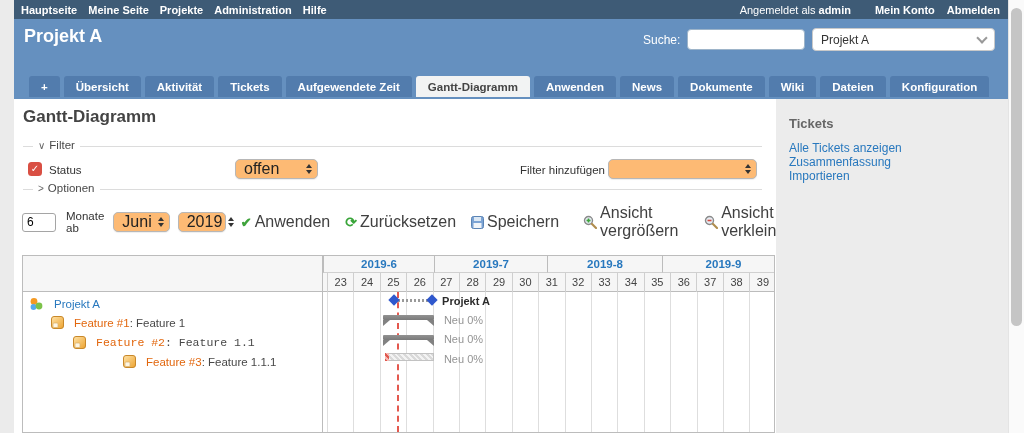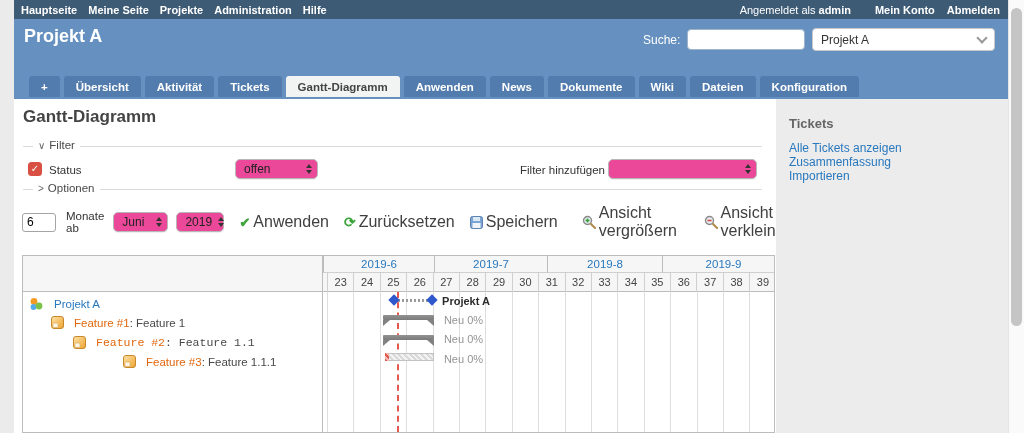--- a/index.html
+++ b/index.html
@@ -47,23 +47,23 @@
   .fset .legend { position:absolute; left:10px; top:-8px; background:#fff; padding:0 5px;
                   font-size:11.5px; color:#494949; }
   .fset .arrow { color:#666; margin-right:4px; font-size:10px; }
 
   .cb { position:absolute; left:14px; top:63px; width:14px; height:14px; background:#d94f43;
         border-radius:3.5px; color:#fff; font-size:10px; line-height:14px; text-align:center; cursor:pointer; }
   .lbl { font-size:11.5px; color:#333; }
   .status-lbl { position:absolute; left:35px; top:65px; }
   .addfilter-lbl { position:absolute; left:506px; top:65px; }
 
-  .msel { background:#ec4899; border:1px solid #b7b7b7; border-radius:5px; height:20px;
+  .msel { background:#fdba74; border:1px solid #b7b7b7; border-radius:5px; height:20px;
           display:flex; align-items:center; justify-content:space-between;
-          padding:0 5px 0 8px; font-size:12px; color:#222; cursor:pointer;
+          padding:0 5px 0 8px; font-size:16px; color:#222; cursor:pointer;
           box-shadow:0 1px 1px rgba(0,0,0,.07); }
   .stepper { display:flex; flex-direction:column; align-items:center; margin-left:6px; }
   .stepper .up { width:0; height:0; border-left:3px solid transparent; border-right:3px solid transparent;
                  border-bottom:4px solid #333; margin-bottom:2px; }
   .stepper .dn { width:0; height:0; border-left:3px solid transparent; border-right:3px solid transparent;
                  border-top:4px solid #333; }
   .sel-status { position:absolute; left:221px; top:60px; width:83px; }
   .sel-addfilter { position:absolute; left:594px; top:60px; width:149px; }
 
   
@@ -77,21 +77,21 @@
   .ico-reload { color:#3aa53a; font-size:14px; font-weight:bold; }
 
   
   .gantt { position:absolute; left:8px; top:156px; width:753px; height:178px;
            border:1px solid #bcbcbc; background:#fff; overflow:hidden; }
   .g-header { position:absolute; left:0; top:0; right:0; height:36px; background:#f6f6f6;
               border-bottom:1px solid #bcbcbc; }
   .g-subject { position:absolute; left:0; top:0; bottom:0; width:300px; border-right:1px solid #bcbcbc; }
   .g-months { position:absolute; left:300px; top:0; height:17px; display:flex; }
   .g-month { border-left:1px solid #bcbcbc; border-bottom:1px solid #d0d0d0; text-align:center;
-             font-size:11.5px; font-weight:normal; color:#2878be; line-height:16px; cursor:pointer; }
+             font-size:11.5px; font-weight:bold; color:#2878be; line-height:16px; cursor:pointer; }
   .g-weeks { position:absolute; left:300px; top:17px; height:19px; display:flex; }
   .g-week { border-left:1px solid #cfcfcf; text-align:center; font-size:11px; color:#444; line-height:18px; }
   .g-grid { position:absolute; top:0; bottom:0; width:1px; background:#dedede; }
   .g-today { position:absolute; top:0; bottom:0; width:0; border-left:2px dashed #e4584e; }
   .g-chart { position:absolute; left:300px; top:36px; right:0; bottom:0; }
 
   .tree-row { position:absolute; height:19px; display:flex; align-items:center; font-size:11.5px; white-space:nowrap; }
   .tree-row svg { margin-right:5px; flex:0 0 auto; }
   .t-link { text-decoration:none; cursor:pointer; }
   .t-proj { color:#2878be; }
@@ -137,20 +137,21 @@
     <input class="search-input" value="" style="">
     <div class="proj-select">
       <span>Projekt A</span>
       <span class="chev"></span>
     </div>
     <div class="tabs">
         <div class="tab">+</div>
         <div class="tab">Übersicht</div>
         <div class="tab">Aktivität</div>
         <div class="tab">Tickets</div>
+        <div class="tab">Aufgewendete Zeit</div>
         <div class="tab active">Gantt-Diagramm</div>
         <div class="tab">Anwenden</div>
         <div class="tab">News</div>
         <div class="tab">Dokumente</div>
         <div class="tab">Wiki</div>
         <div class="tab">Dateien</div>
         <div class="tab">Konfiguration</div>
       </div>
   </div>
 

